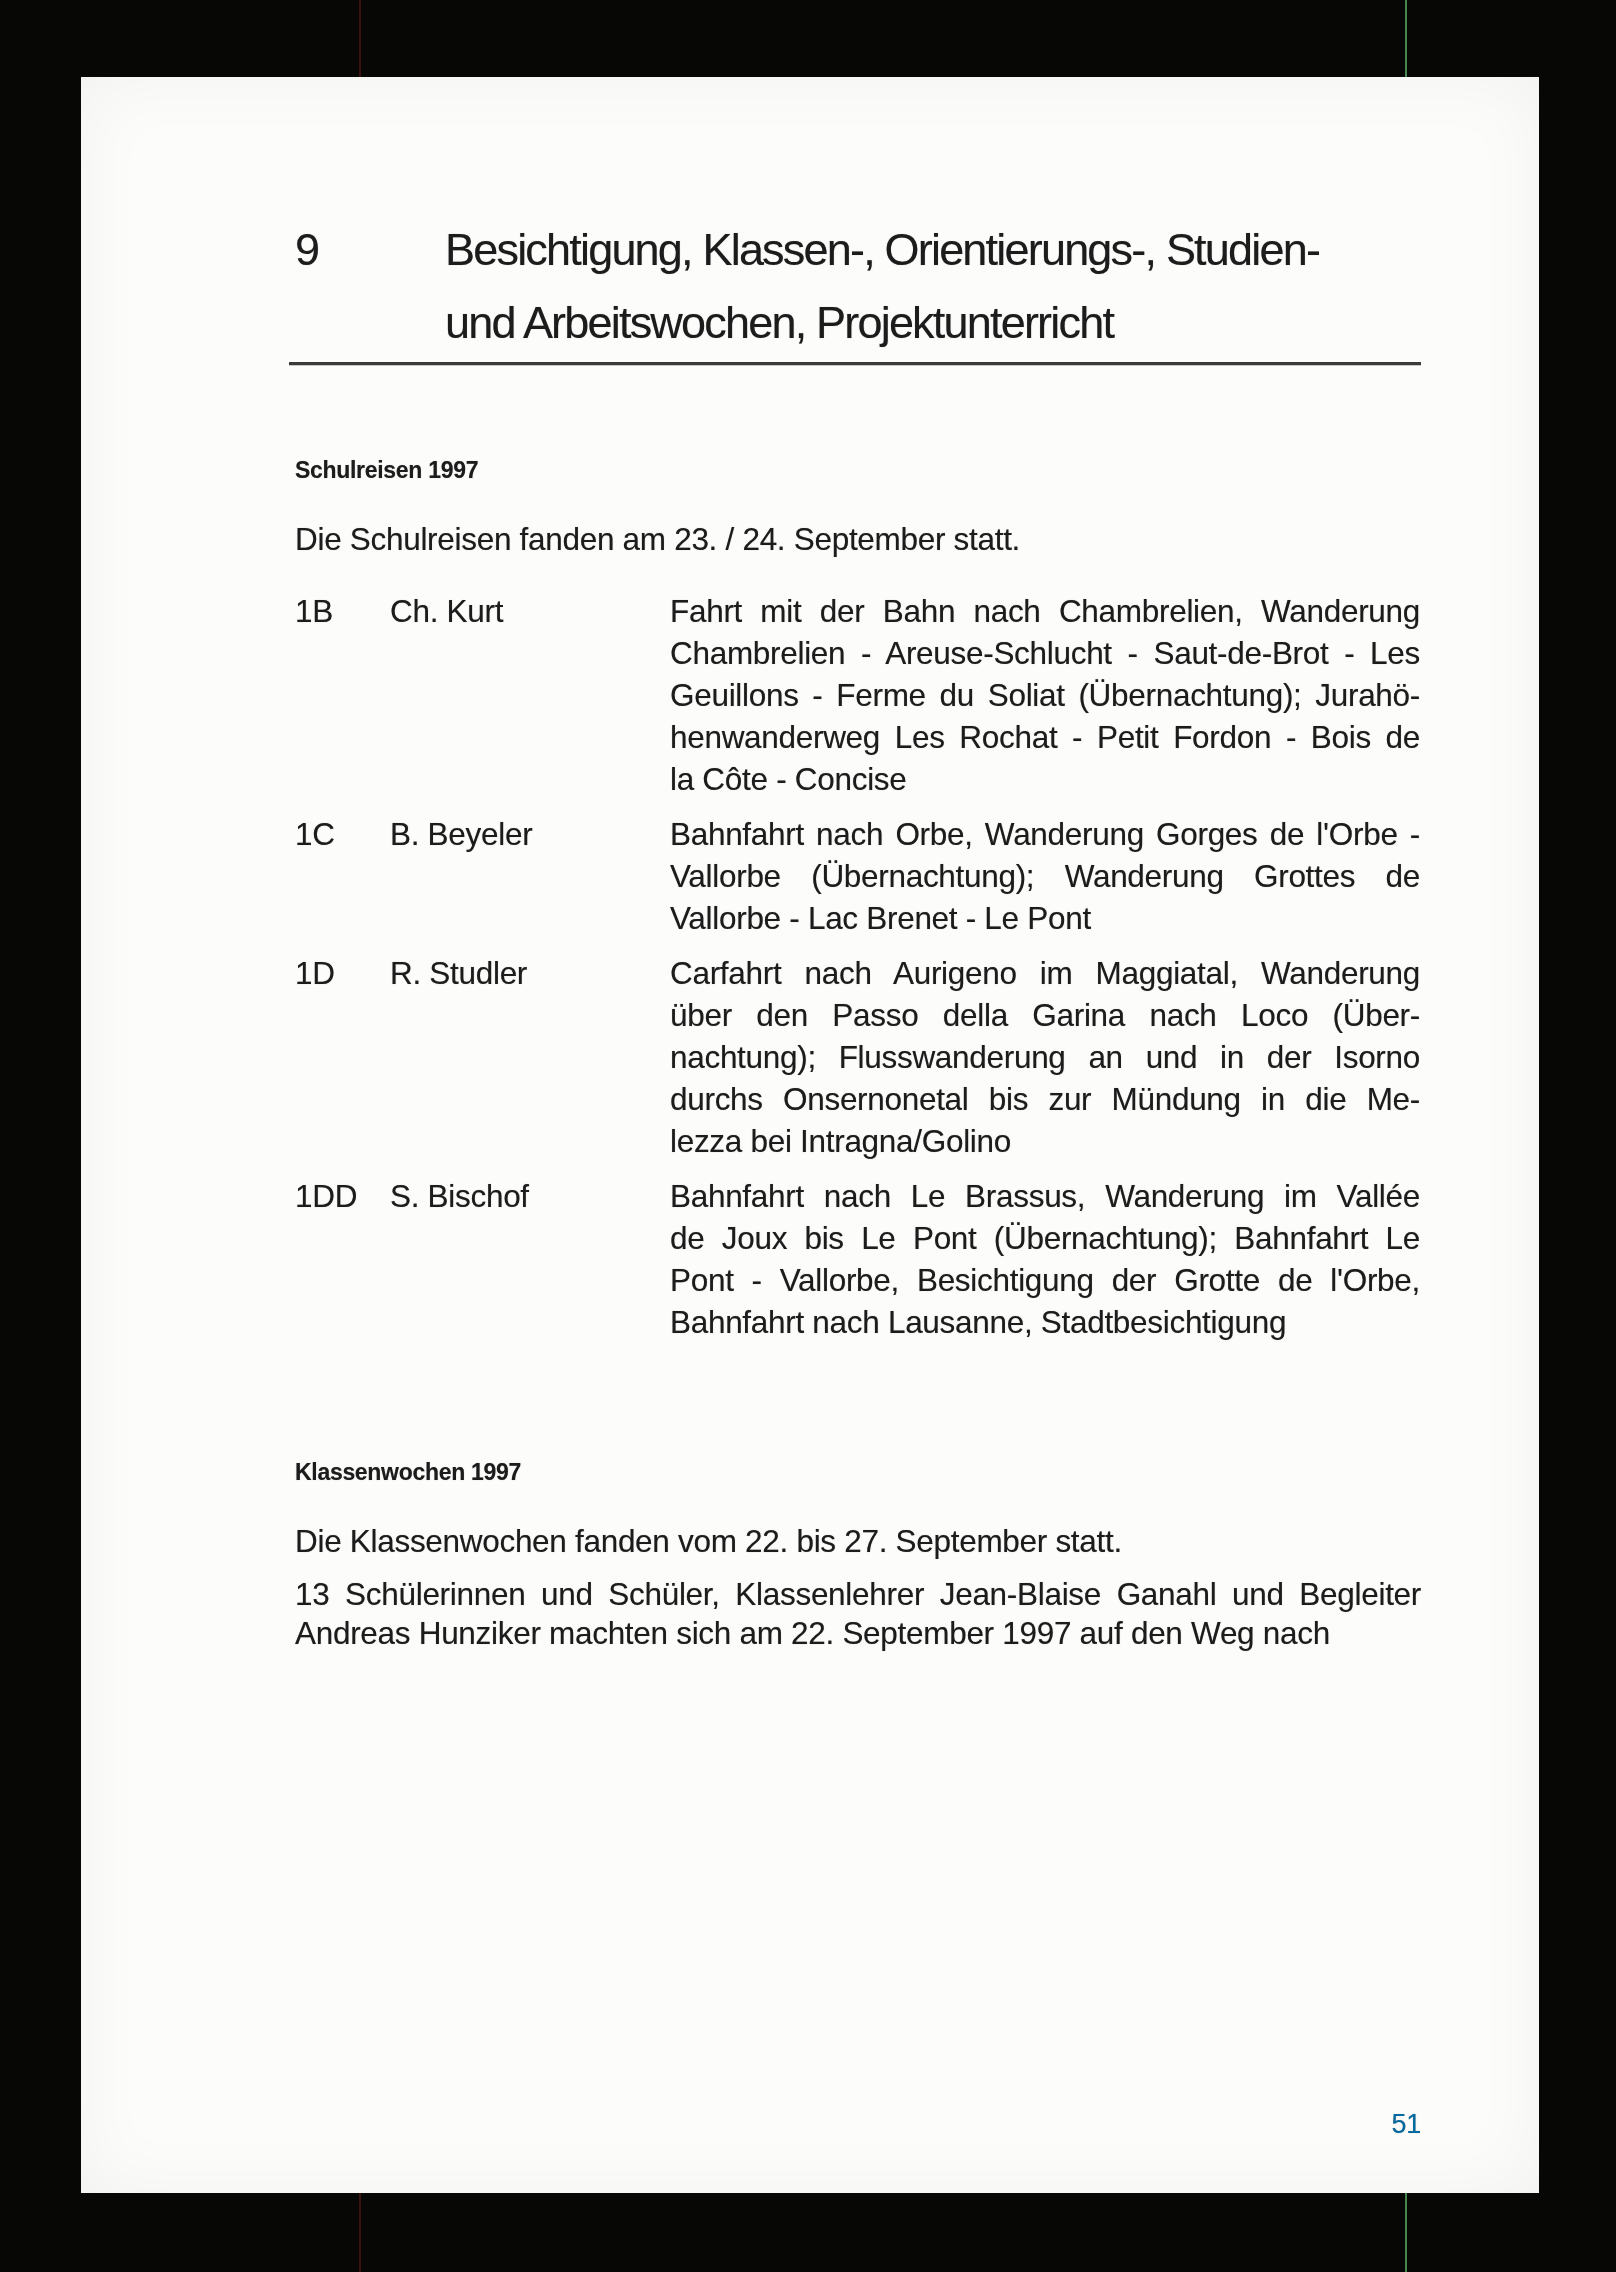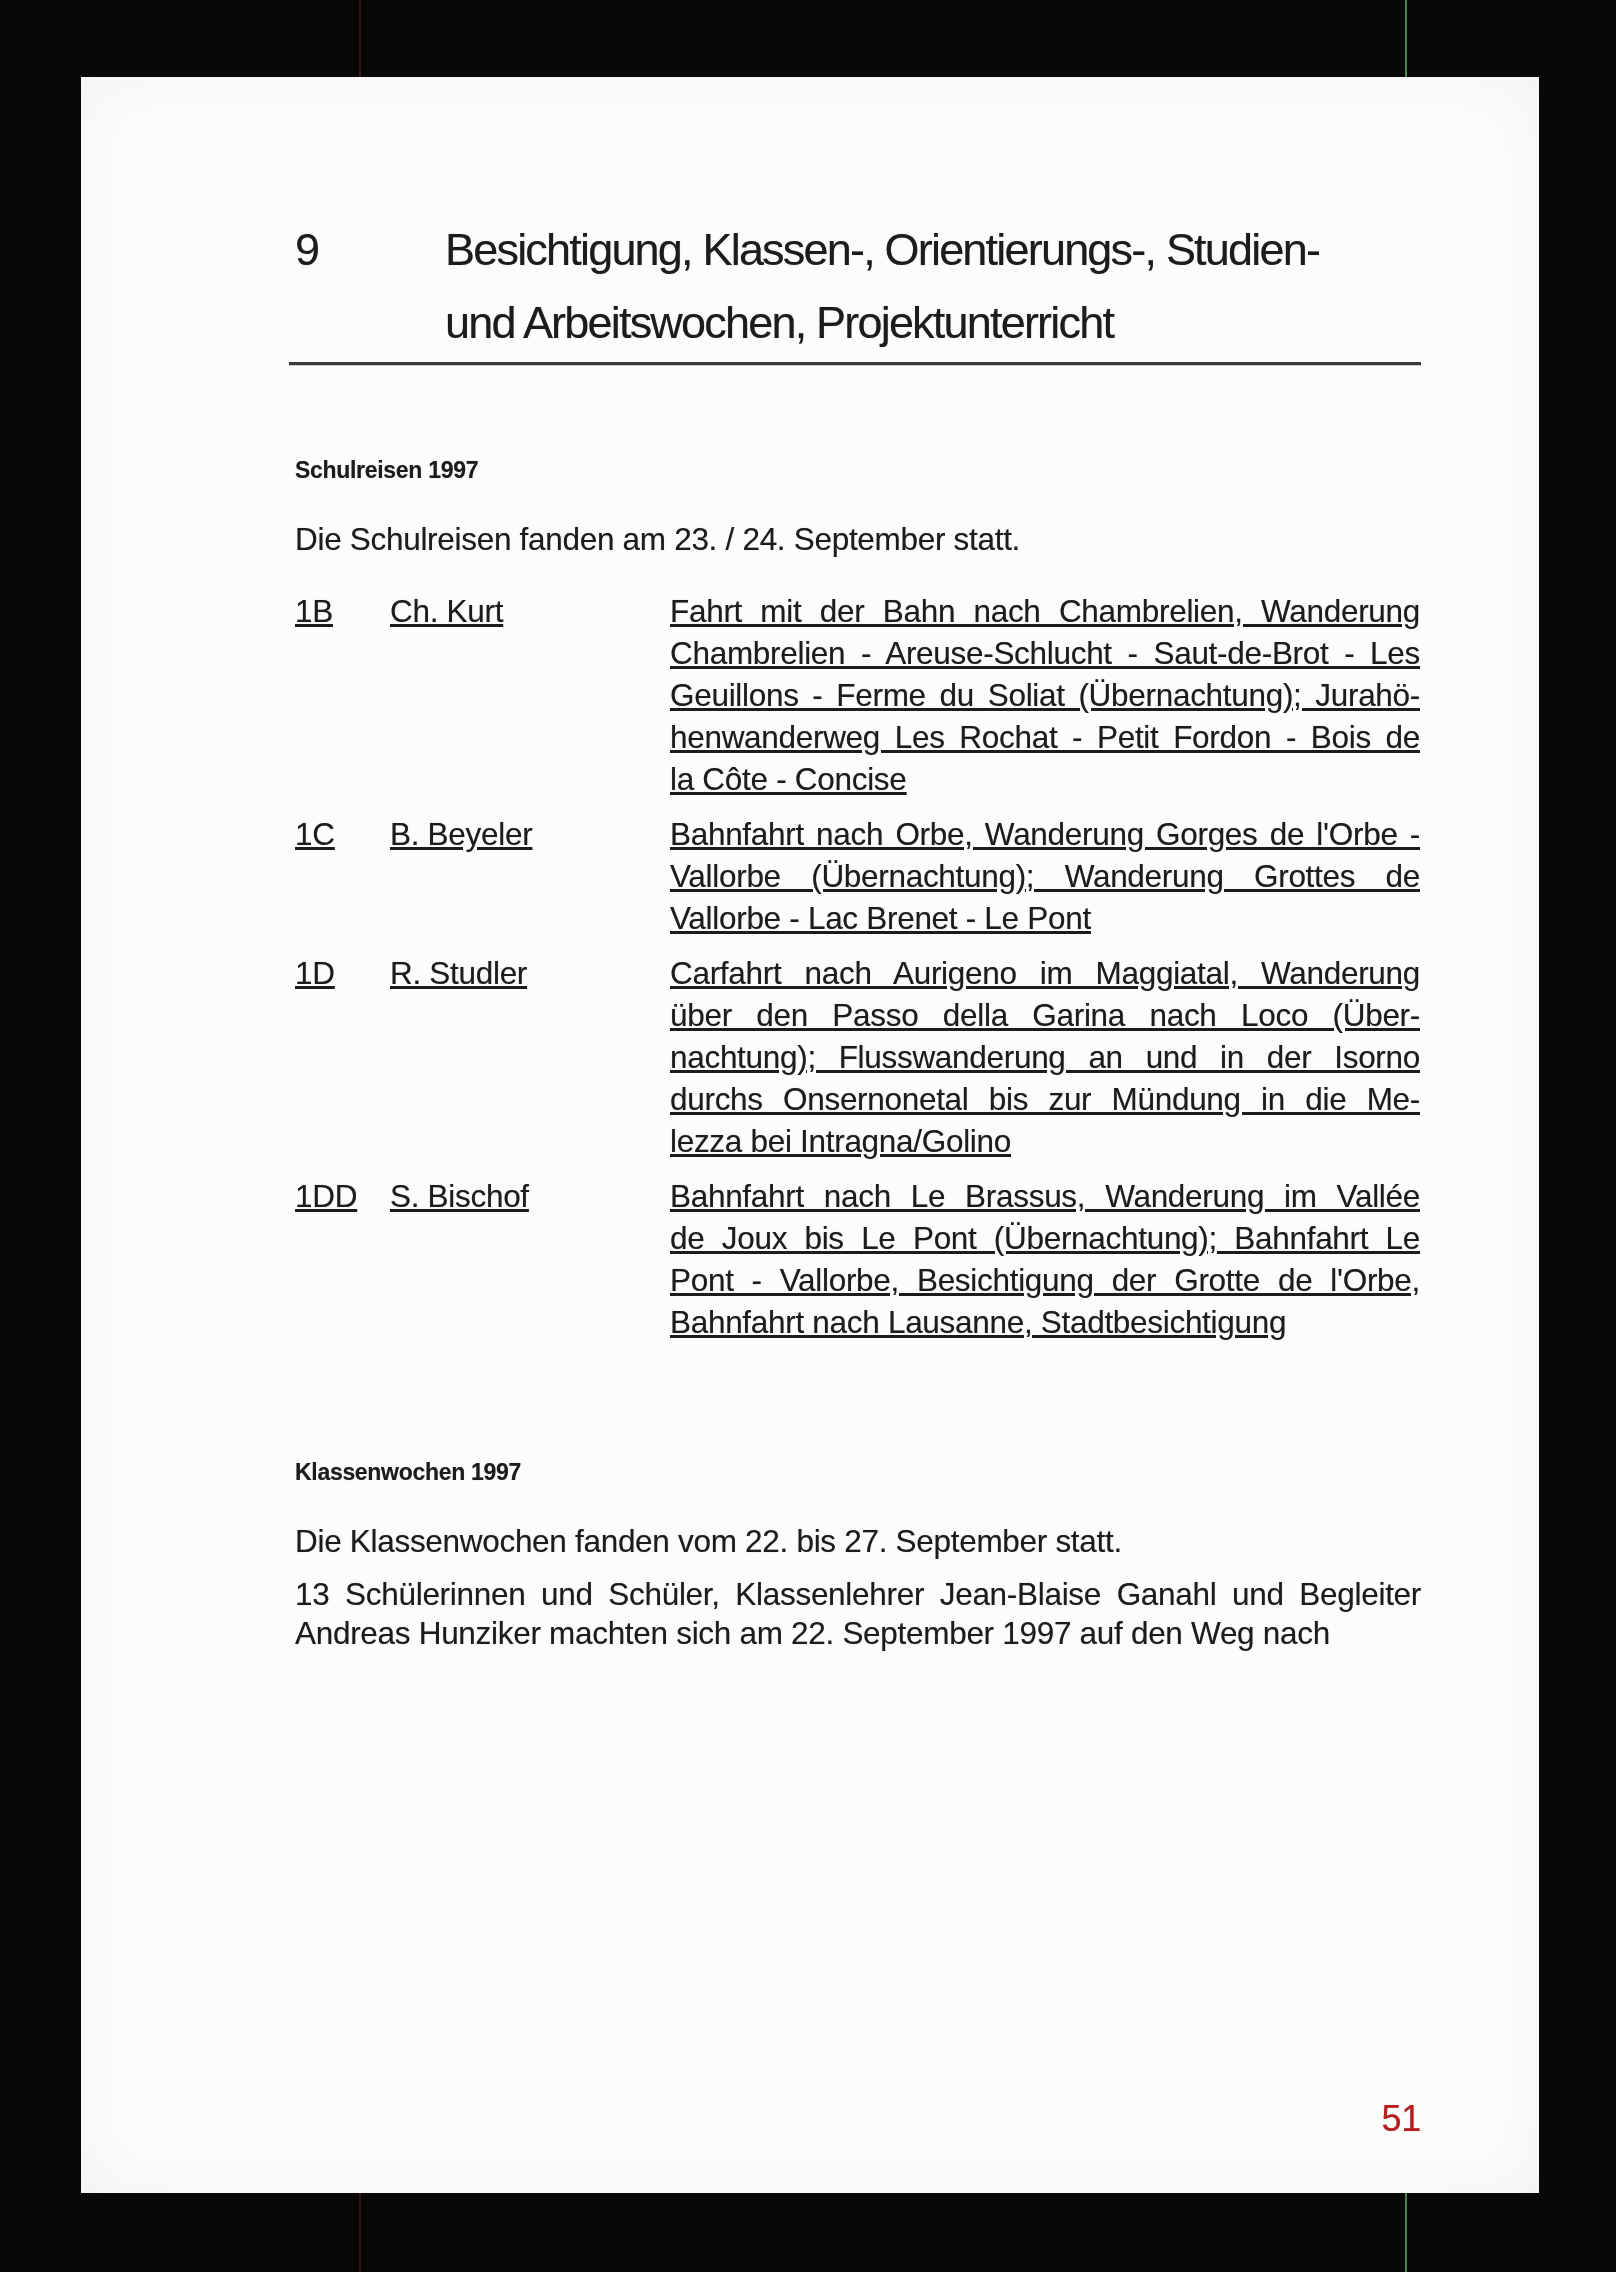--- a/index.html
+++ b/index.html
@@ -31,35 +31,35 @@
   .ch-num{width:150px;flex:0 0 150px;}
   .ch-title{flex:1;}
   .ch-title div{white-space:nowrap;}
   .rule{margin-top:3.2px;margin-left:-6.5px;width:1132px;height:3.2px;background:#3b3b3b;box-shadow:0 0.8px 0 rgba(60,60,60,.35);}
 
   .sec-h{margin:0;font-size:23px;font-weight:bold;letter-spacing:-0.3px;}
   .mt-schulreisen{margin-top:92px;}
   .mt-klassenwochen{margin-top:116px;}
   .intro{margin:0;margin-top:37px;}
 
-  .trips{margin-top:32px;text-decoration:underline;}
+  .trips{margin-top:32px;}
   .trip{display:grid;grid-template-columns:95px 280px 750px;margin-bottom:13px;line-height:42px;}
   .trip-id,.trip-leader{align-self:start;}
   .trip-desc{width:750px;}
 
   .jl{text-align:justify;text-align-last:justify;line-height:42px;}
   .jl.last{text-align-last:left;}
 
   .details{margin-top:61px;display:grid;grid-template-columns:376px 750px;line-height:42px;}
   .detail-value.bold{font-weight:bold;}
 
   .para{margin-top:14.5px;width:1126px;}
   .para .jl{line-height:39px;}
 
-  .pageno{position:absolute;right:118px;bottom:53px;font-size:36px;letter-spacing:-0.3px;color:#b91c1c;text-shadow:0 0 0.8px rgba(25,25,25,.45);}
+  .pageno{position:absolute;right:118px;bottom:53px;font-size:27px;letter-spacing:-0.3px;color:#0369a1;text-shadow:0 0 0.8px rgba(25,25,25,.45);}
 </style>
 </head>
 <body>
 
 <div class="stage">
 
   <div class="artifact-red"></div>
   <div class="artifact-green"></div>
   <div class="speck-pink"></div>
   <div class="tick-mark"></div>

